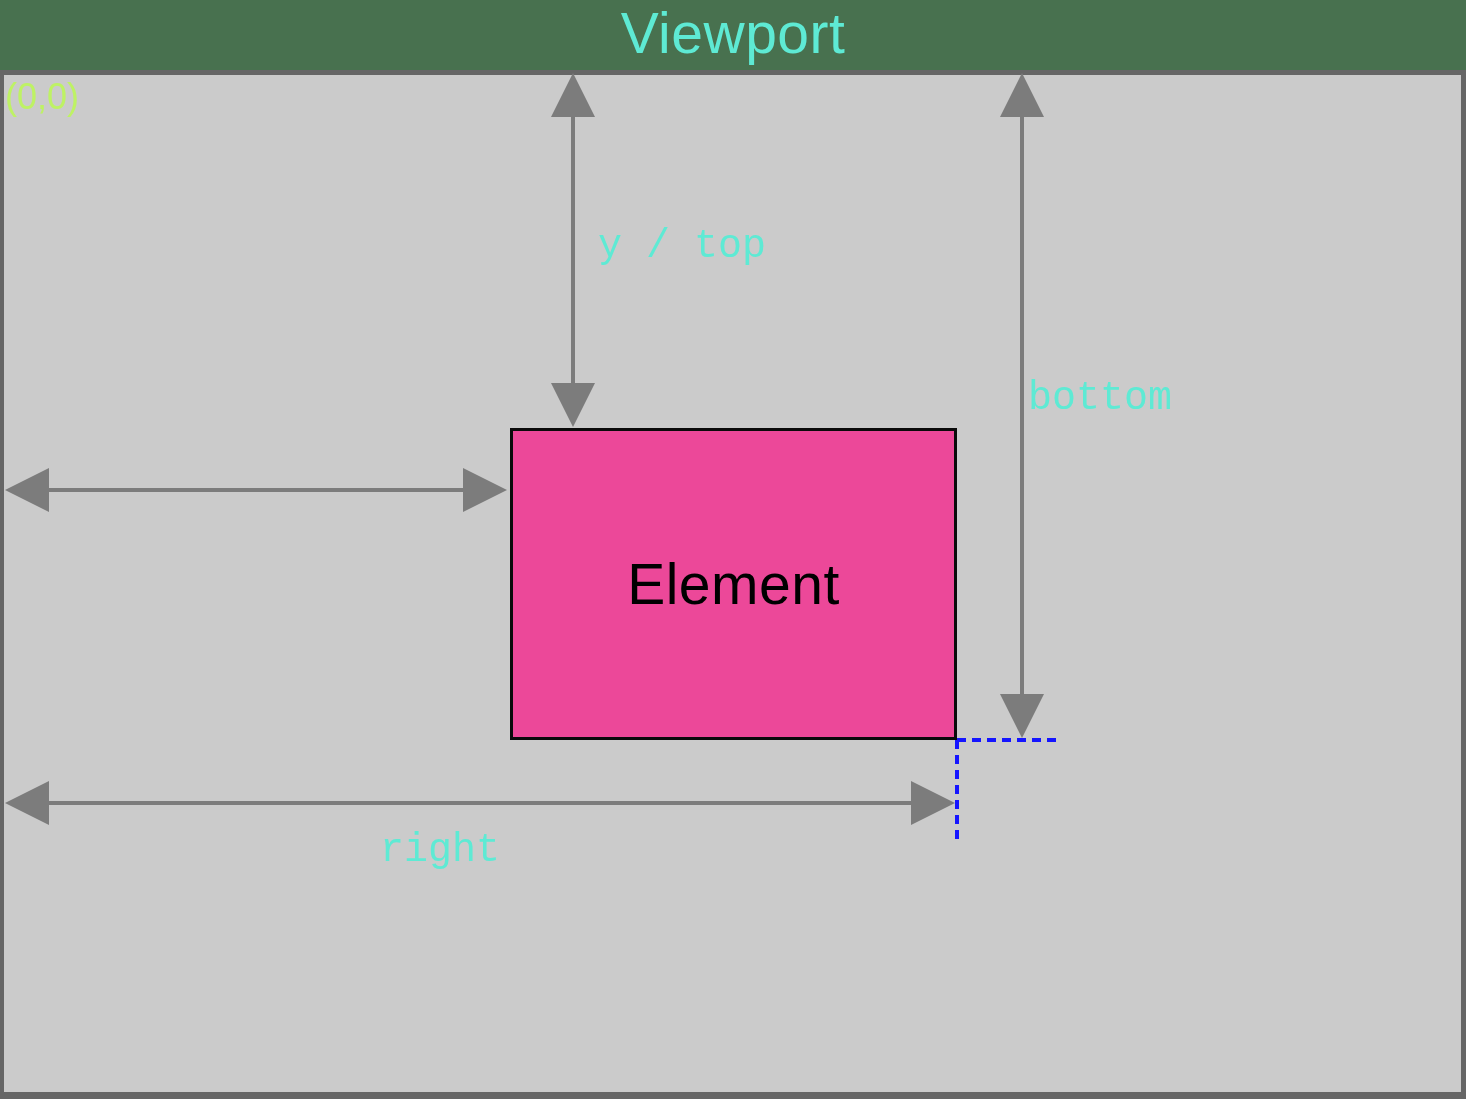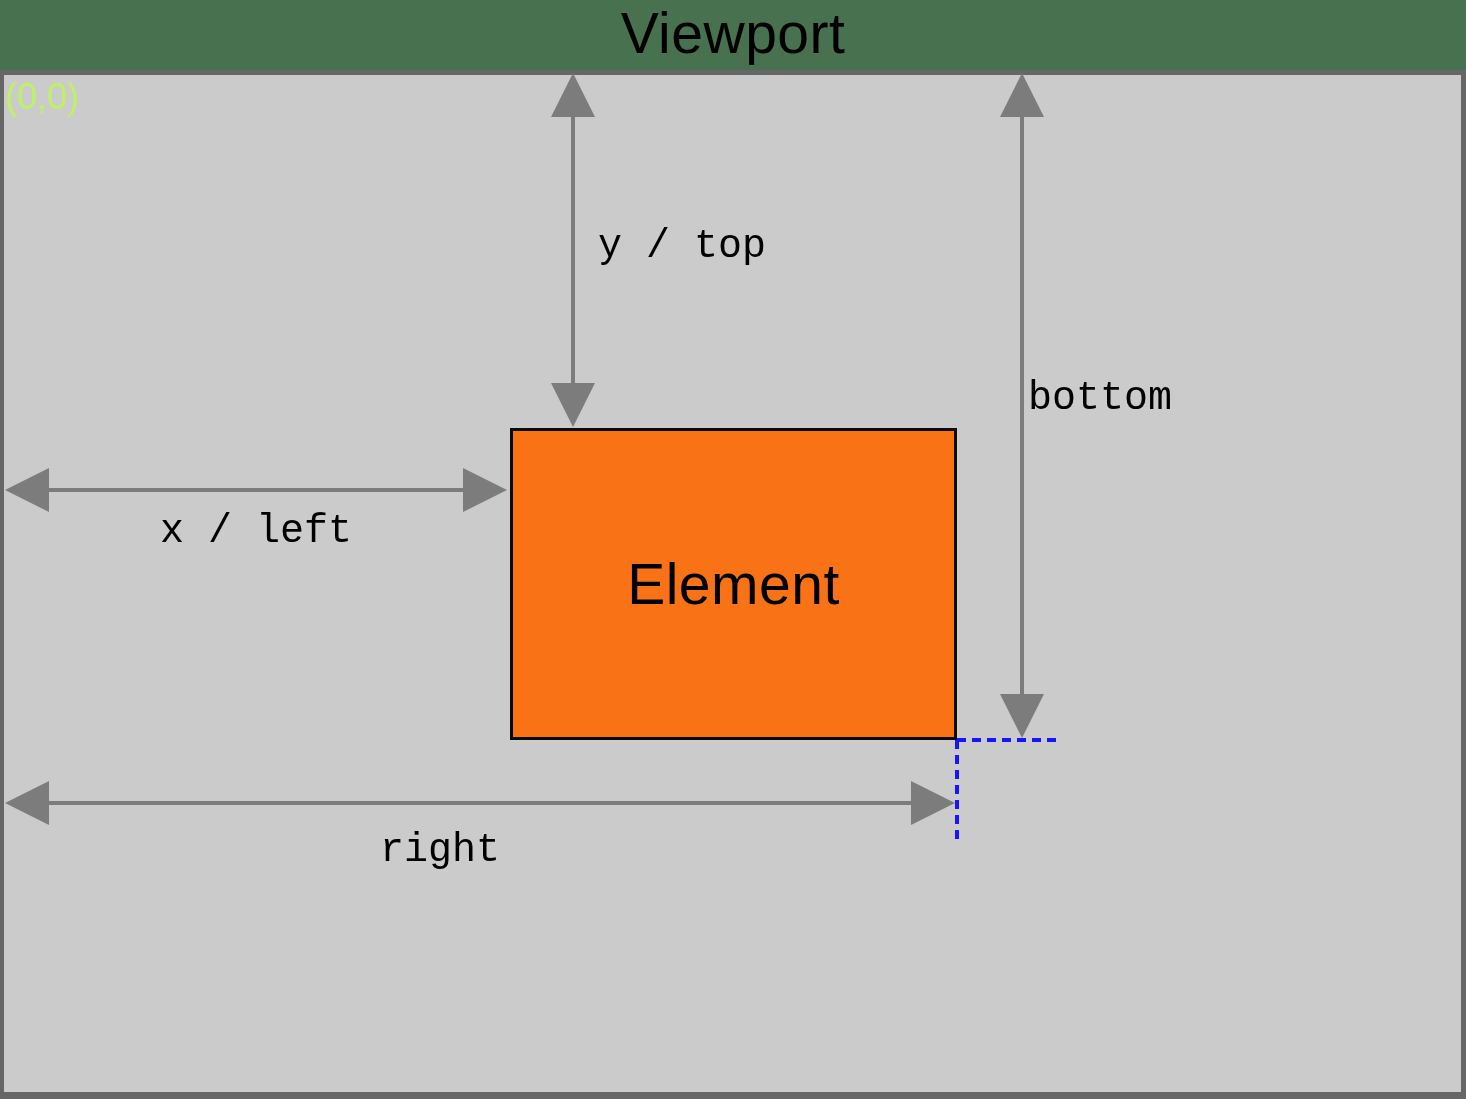--- a/index.html
+++ b/index.html
@@ -11,21 +11,21 @@
     overflow: hidden;
     font-family: "Liberation Sans", sans-serif;
   }
   #page-title {
     position: absolute;
     left: 0; top: 2px;
     width: 100%;
     text-align: center;
     font-size: 57px;
     line-height: 62px;
-    color: #000000;
+    color: #5eead4;
     letter-spacing: 0.5px;
   }
   #viewport-rect {
     position: absolute;
     left: 0; top: 70px;
     width: 1466px; height: 1029px;
     box-sizing: border-box;
     background: #cbcbcb;
     border: solid #666666;
     border-width: 5px 5px 7px 4px;
@@ -35,21 +35,21 @@
     left: 5px; top: 76px;
     font-size: 36px;
     line-height: 42px;
     color: #bef264;
   }
   #element-box {
     position: absolute;
     left: 510px; top: 428px;
     width: 447px; height: 312px;
     box-sizing: border-box;
-    background: #f97316;
+    background: #ec4899;
     border: 3px solid #0a0a0a;
     display: flex;
     align-items: center;
     justify-content: center;
   }
   #element-label {
     font-size: 57px;
     color: #000;
     letter-spacing: 0.5px;
   }
@@ -57,21 +57,21 @@
     position: absolute;
     left: 0; top: 0;
     width: 1466px; height: 1099px;
     pointer-events: none;
   }
   .mono-label {
     position: absolute;
     font-family: "Liberation Mono", "DejaVu Sans Mono", monospace;
     font-size: 40px;
     line-height: 40px;
-    color: #000000;
+    color: #5eead4;
     white-space: pre;
   }
   #y-top-label   { left: 598px;  top: 227px; }
   #x-left-label  { left: 160px;  top: 512px; }
   #bottom-label  { left: 1028px; top: 379px; }
   #right-label   { left: 380px;  top: 831px; }
   .arrow-shaft { stroke-width: 4; }
   .guide-line  { stroke-width: 4; stroke-dasharray: 9 6; fill: none; }
 </style>
 </head>
@@ -115,17 +115,16 @@
       <polygon points="955,803 911,781 911,825" fill="#7c7c7c"></polygon>
     </g>
 
     <g>
       <line class="guide-line" x1="957" y1="740" x2="1062" y2="740" stroke="#1515ff"></line>
       <line class="guide-line" x1="957" y1="740" x2="957" y2="845" stroke="#1515ff"></line>
     </g>
   </svg>
 
   <div id="y-top-label" class="mono-label">y / top</div>
-  <div id="x-left-label" class="mono-label">x / left</div>
   <div id="bottom-label" class="mono-label">bottom</div>
   <div id="right-label" class="mono-label">right</div>
 
 </div>
 
 </body></html>

